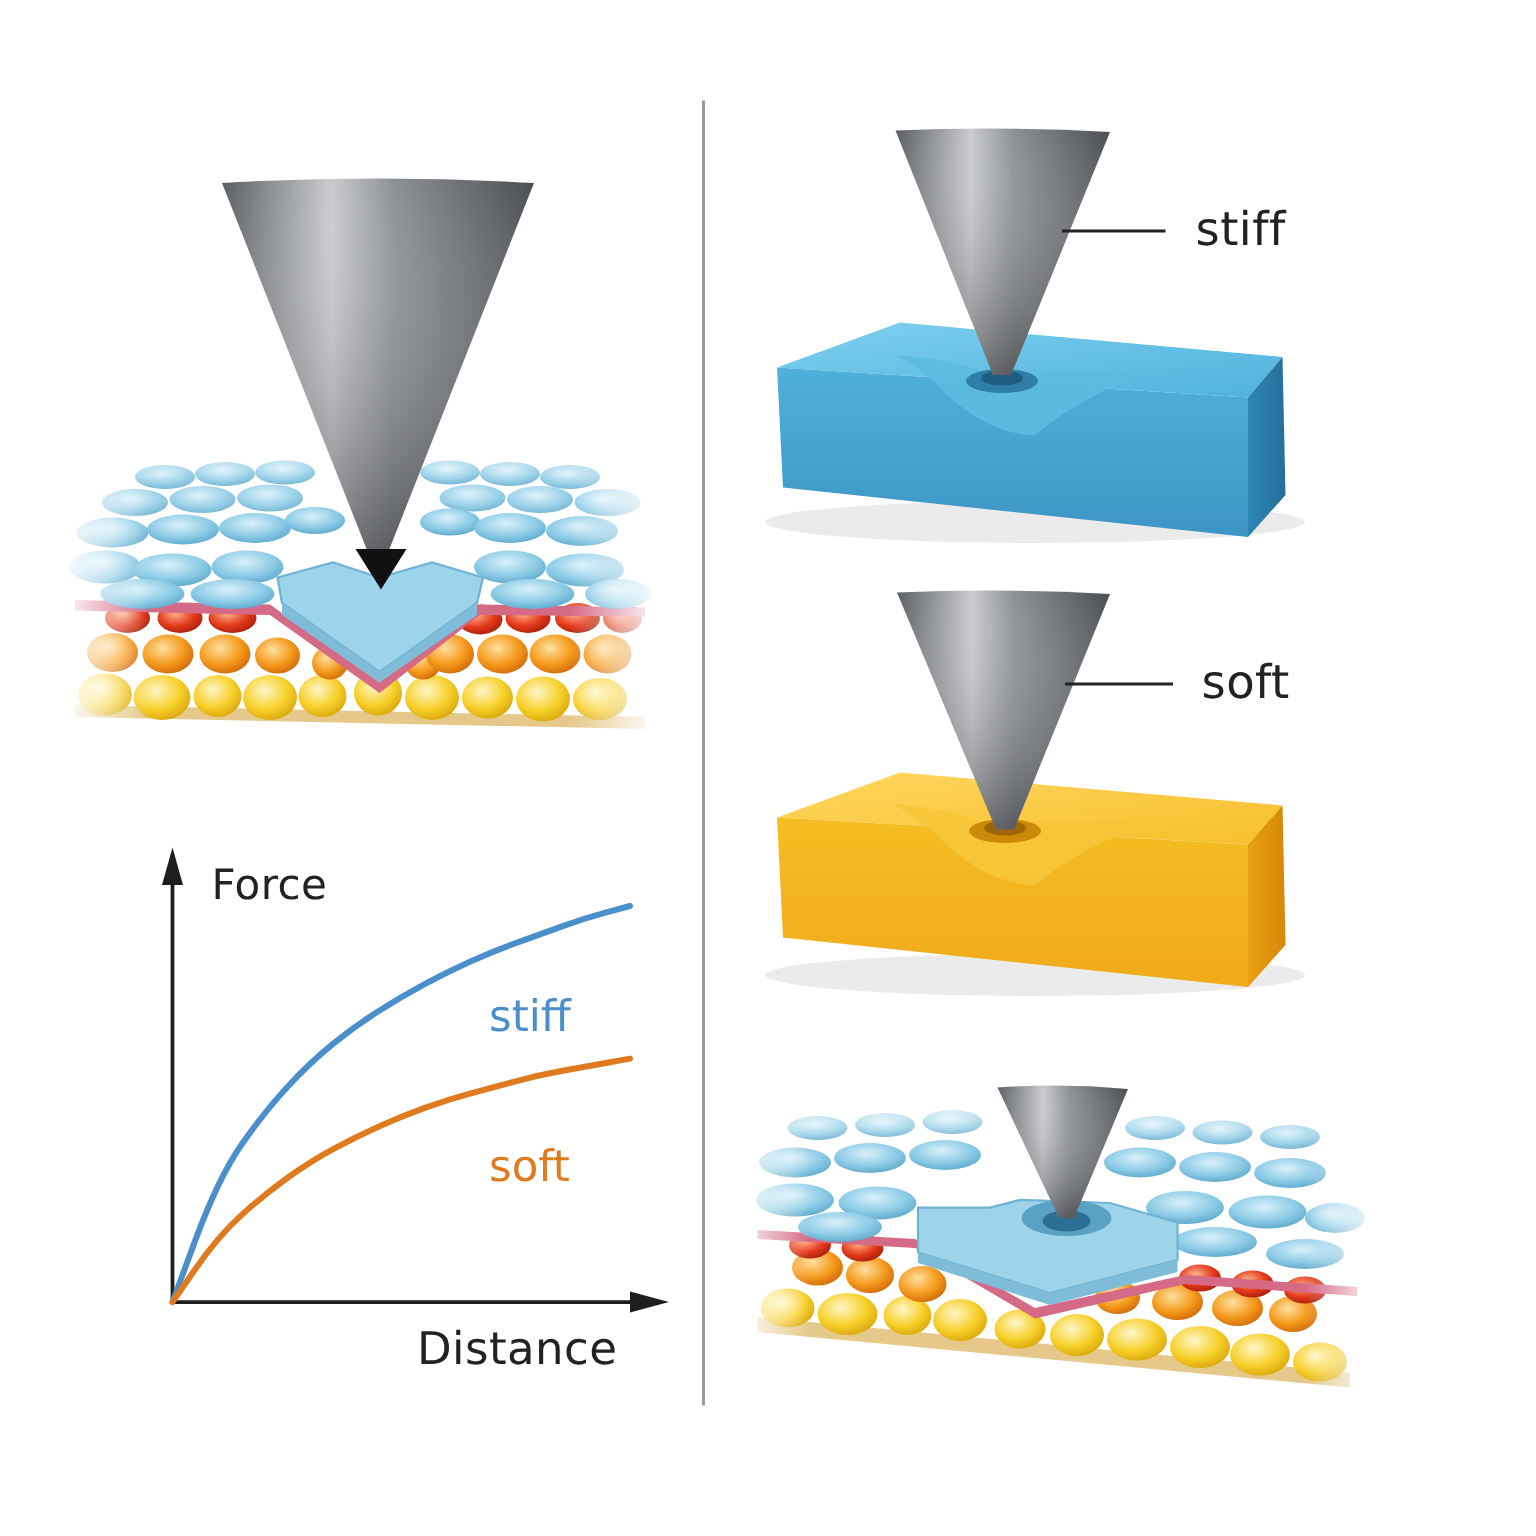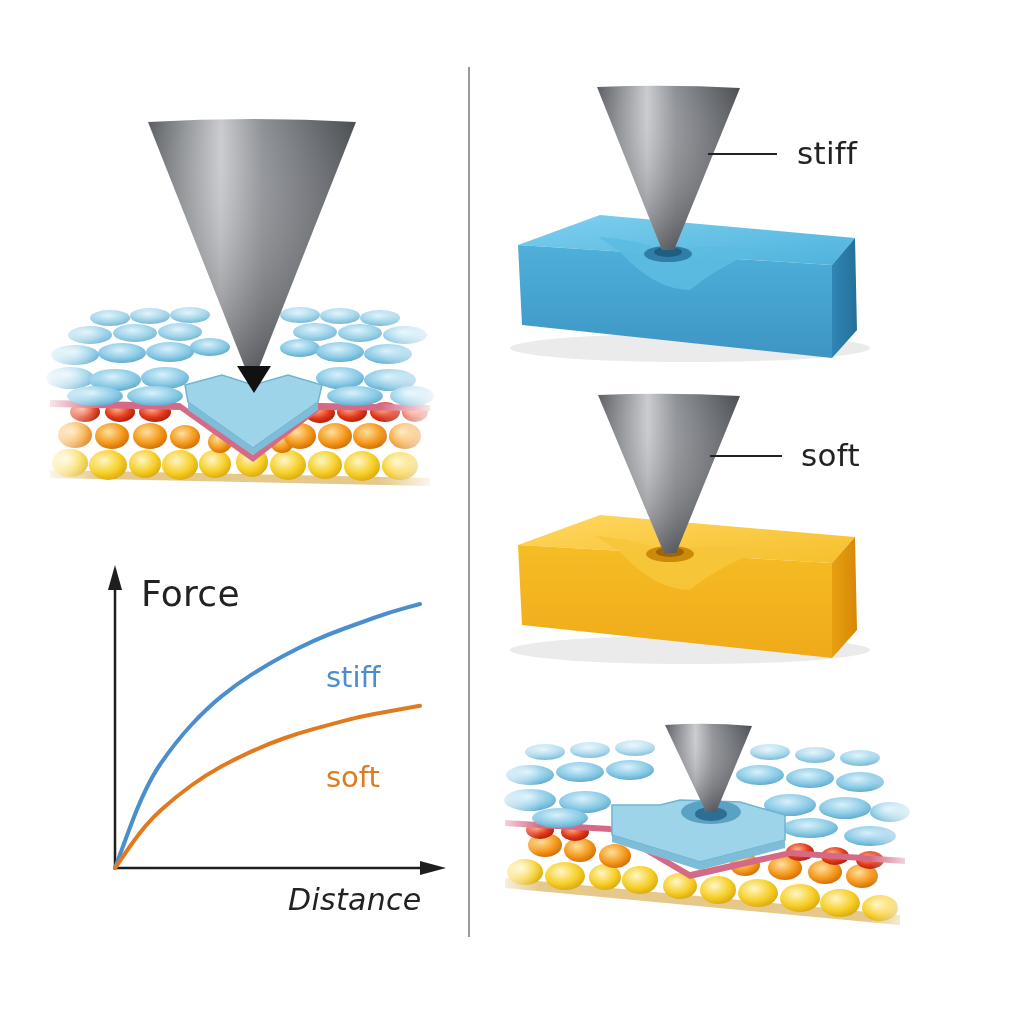--- a/index.html
+++ b/index.html
@@ -286,17 +286,17 @@
   </g>
   <g>
     <path d="M665 725 Q708 722 752 726 L716 812 L706 812 Z" fill="url(#tipGrad)"></path>
     <path d="M665 725 Q708 722 752 726 L716 812 L706 812 Z" fill="url(#tipGradV)"></path>
   </g>
 </svg>
 
 <div class="label" style="left:797px; top:135px;">stiff</div>
 <div class="label" style="left:801px; top:437px;">soft</div>
 
-<div class="label" style="left:141px; top:573px; font-size:36px;">Force</div>
-<div class="label" style="left:288px; top:882px; font-size:30px;font-style:italic;">Distance</div>
+<div class="label" style="left:141px; top:573px; font-size:28px;">Force</div>
+<div class="label" style="left:278px; top:882px; font-size:30px;">Distance</div>
 
 <div class="chart-label" style="left:326px; top:660px; color:#4a8fcc;">stiff</div>
 <div class="chart-label" style="left:326px; top:760px; color:#e07a1f;">soft</div>
 
 </body></html>

